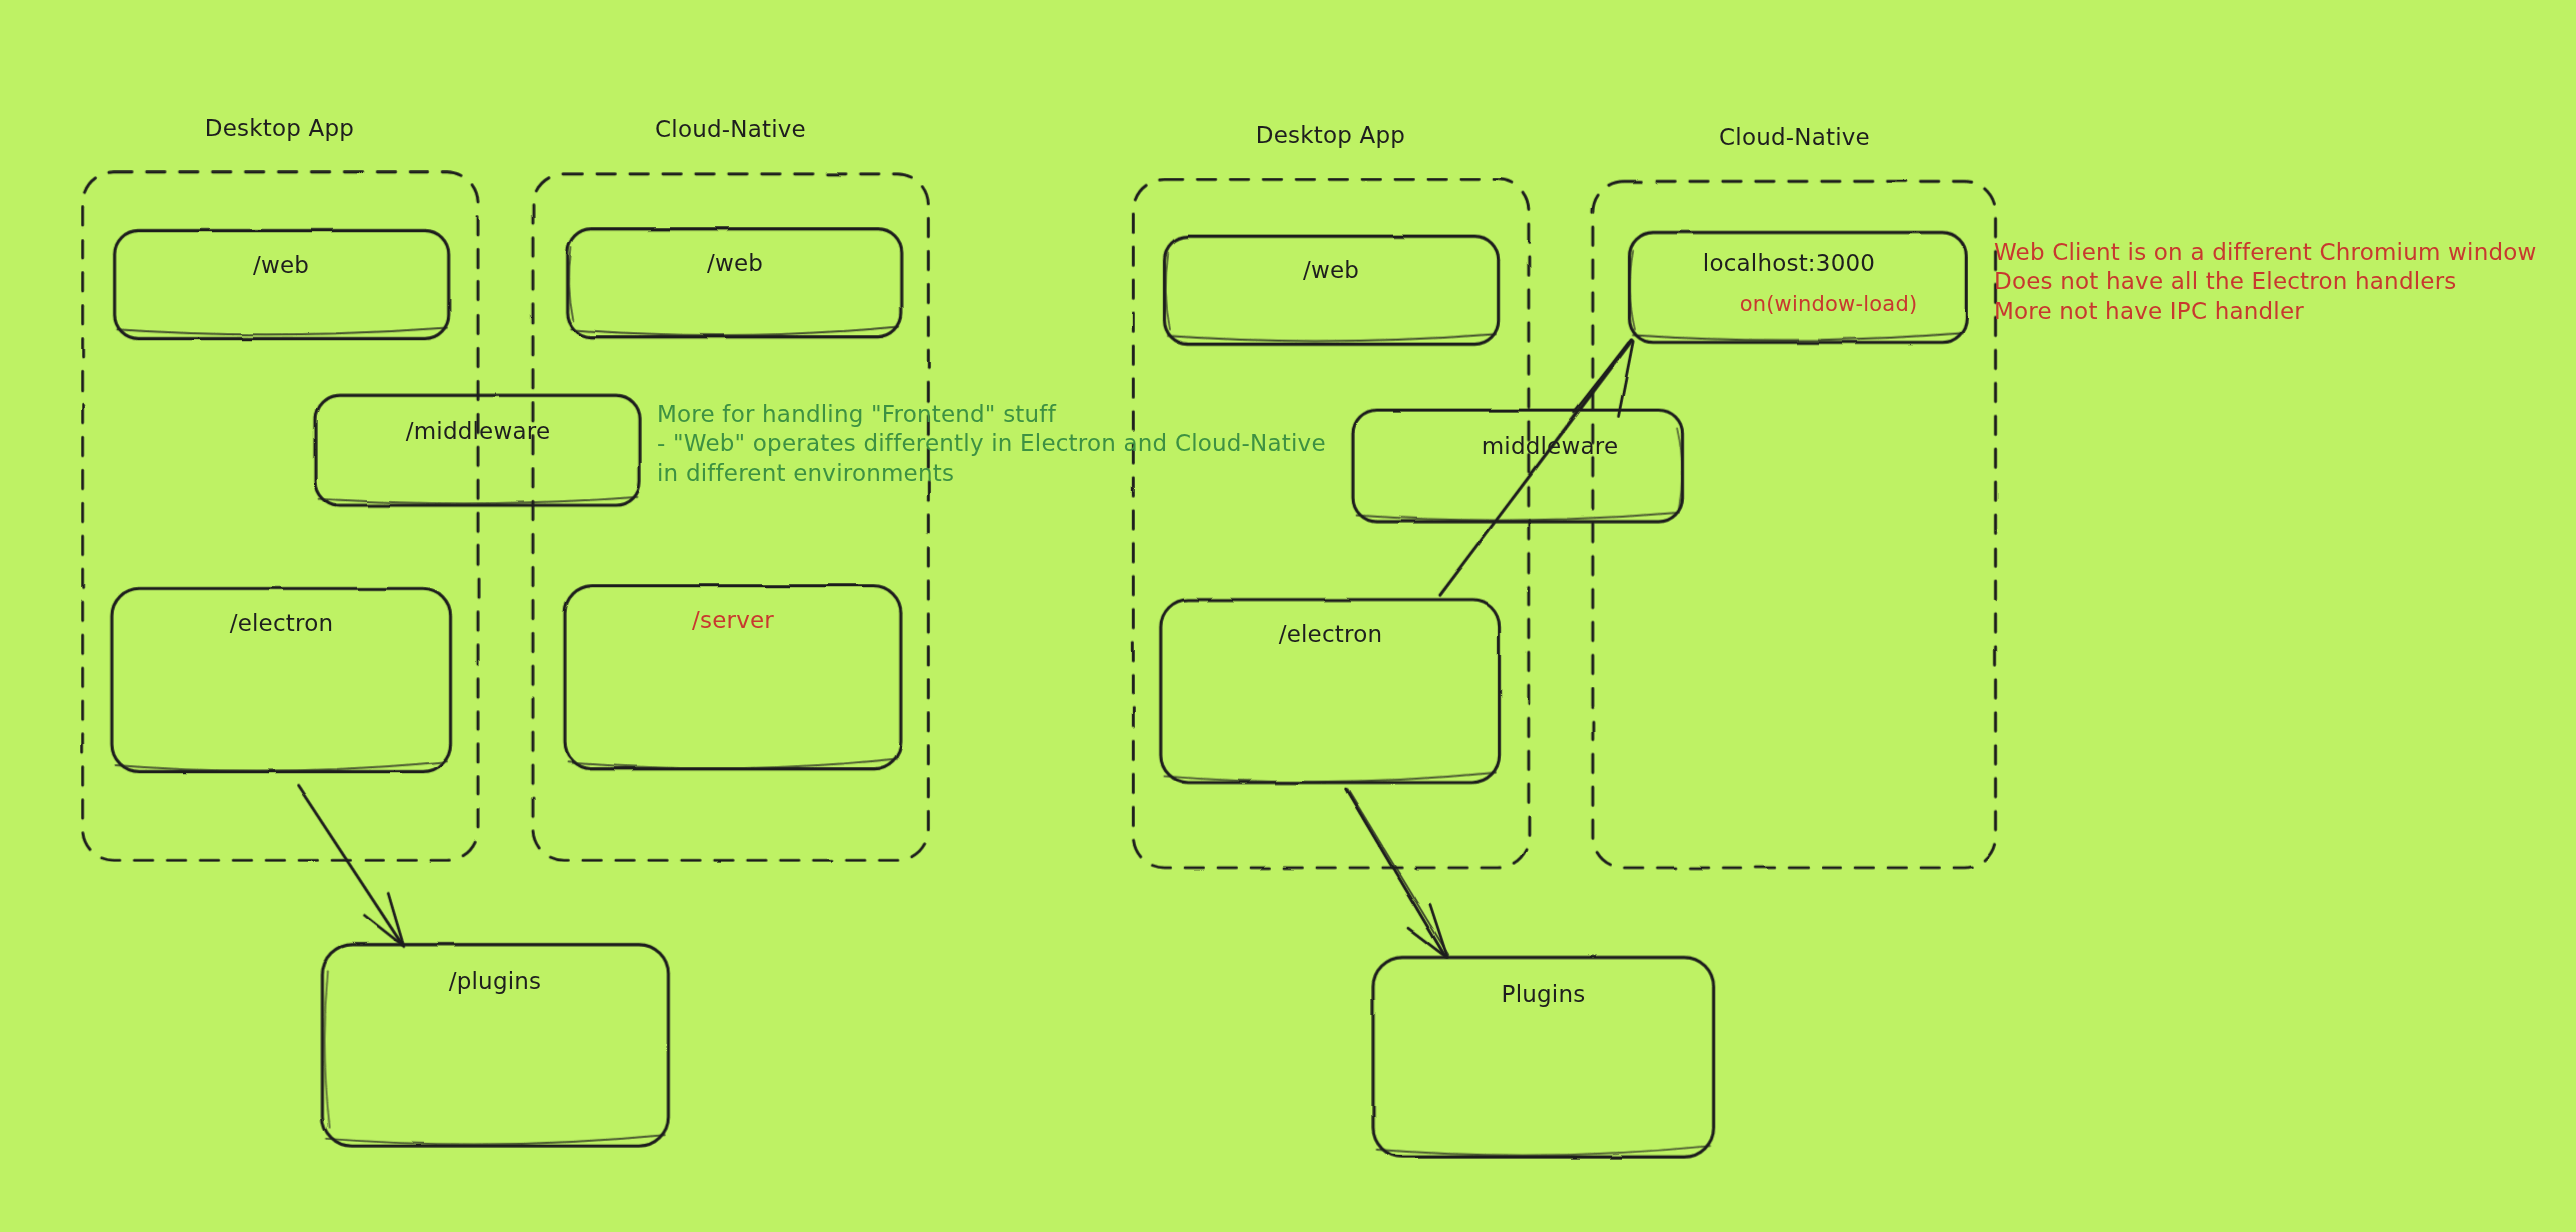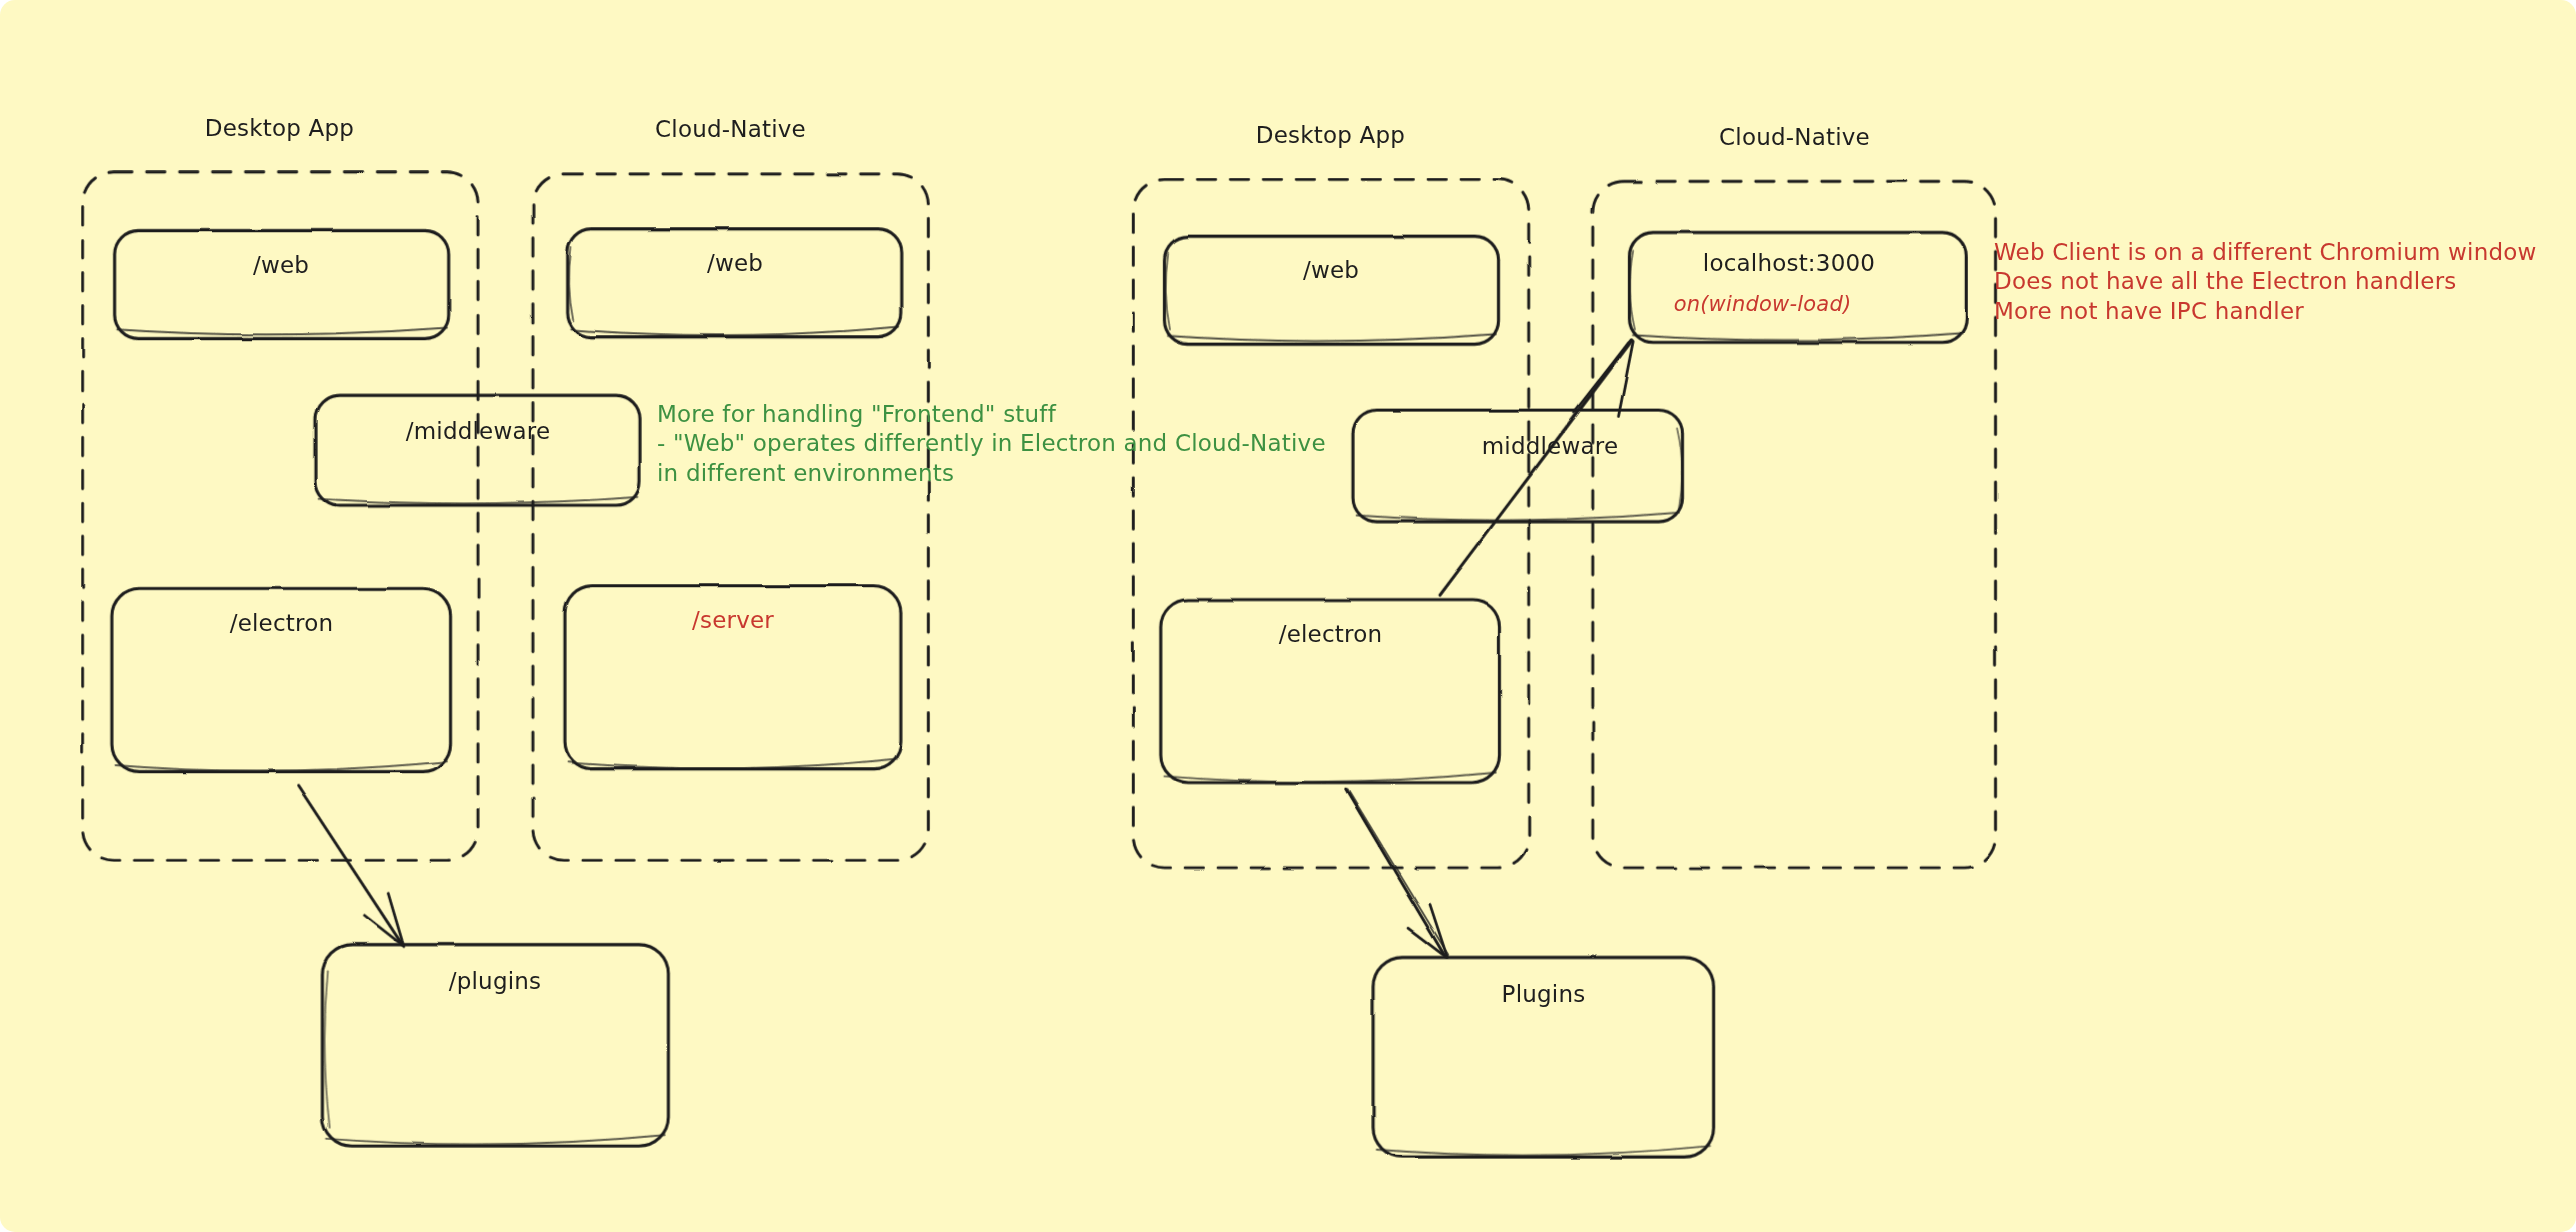--- a/index.html
+++ b/index.html
@@ -46,21 +46,21 @@
     font-size: 23px;
   }
   .sub-red {
     color: #c8382f;
     font-size: 21px;
   }
 </style>
 </head>
 <body>
 
-<div id="canvas-root" style="background: #fef9c3; border-radius: 15px;">
+<div id="canvas-root" style="background: #bef264;">
 
   <svg class="sketch-layer" viewBox="0 0 2814 1346" xmlns="http://www.w3.org/2000/svg">
     <defs>
       <filter id="rough" x="-5%" y="-5%" width="110%" height="110%">
         <feTurbulence type="fractalNoise" baseFrequency="0.016" numOctaves="2" seed="7" result="noise"></feTurbulence>
         <feDisplacementMap in="SourceGraphic" in2="noise" scale="2.6" xChannelSelector="R" yChannelSelector="G"></feDisplacementMap>
       </filter>
       <filter id="rough2" x="-5%" y="-5%" width="110%" height="110%">
         <feTurbulence type="fractalNoise" baseFrequency="0.02" numOctaves="2" seed="19" result="noise2"></feTurbulence>
         <feDisplacementMap in="SourceGraphic" in2="noise2" scale="2.2" xChannelSelector="R" yChannelSelector="G"></feDisplacementMap>
@@ -191,21 +191,21 @@
   </div>
 
   <div class="hand-text group-label" style="left:1133px; top:121px; width:395px;">Desktop App</div>
 
   <div class="hand-text group-label" style="left:1593px; top:123px; width:403px;">Cloud-Native</div>
 
   <div class="hand-text node-label" style="left:1164px; top:256px; width:334px;">/web</div>
 
   <div class="hand-text node-label" style="left:1629px; top:249px; width:320px;">localhost:3000</div>
 
-  <div class="hand-text sub-red" style="left:1594px; top:291px; width:337px; text-align:center;font-style:italic;">on(window-load)</div>
+  <div class="hand-text sub-red" style="left:1660px; top:291px; width:337px; text-align:center;">on(window-load)</div>
 
   <div class="hand-text node-label" style="left:1353px; top:432px; width:394px;">middleware</div>
 
   <div class="hand-text node-label" style="left:1161px; top:620px; width:339px;">/electron</div>
 
   <div class="hand-text node-label" style="left:1373px; top:980px; width:341px;">Plugins</div>
 
   <div style="position:absolute; left:1994px; top:238px;">
     <div class="hand-text note-red" style="position:relative; left:0; top:0;">Web Client is on a different Chromium window</div>
     <div class="hand-text note-red" style="position:relative; left:0; top:0;">Does not have all the Electron handlers</div>

